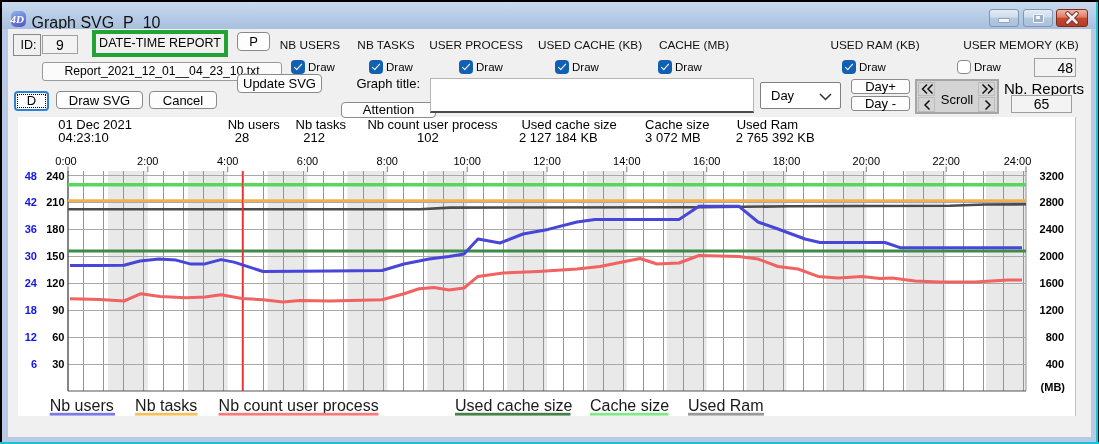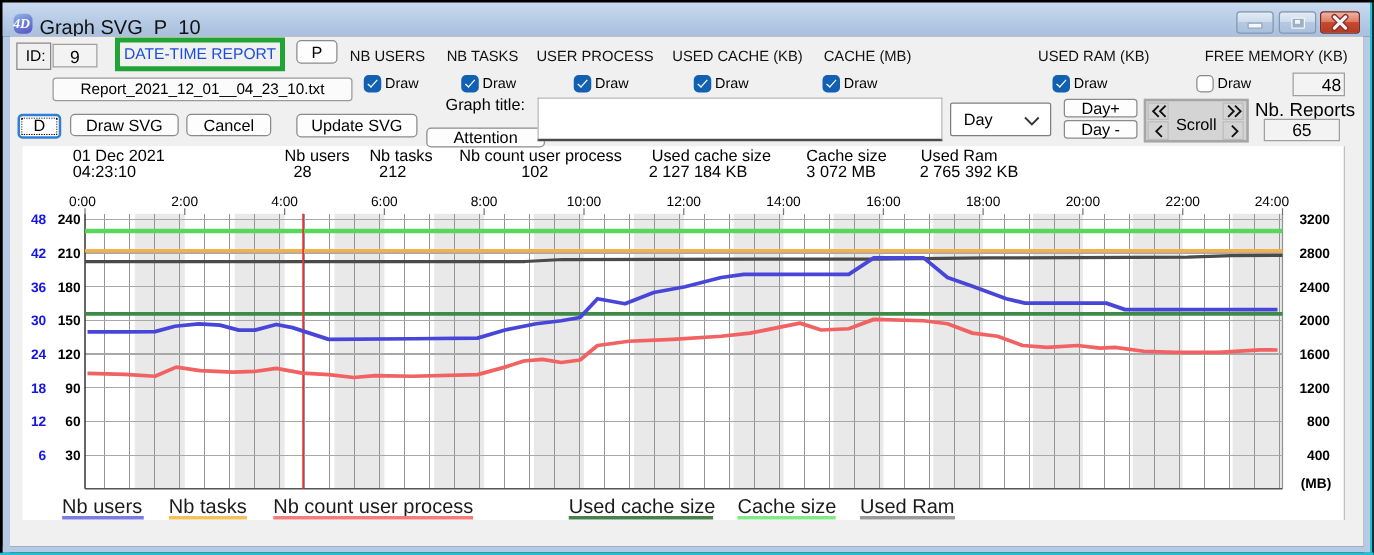--- a/index.html
+++ b/index.html
@@ -58,30 +58,30 @@
   </svg>
   </div>
 
 <div class="abs content"></div>
 <div class="abs whitepanel"></div>
 
 <div class="abs" style="left:12.5px;top:33.5px;width:28px;height:22px;border:1px solid #888;
   font-size:12.5px;text-align:right;padding-right:3px;line-height:20px">ID:</div>
 <div class="fld" style="left:42px;top:34.5px;width:36px;height:19.5px;text-align:center;line-height:18px">9</div>
 <div class="abs" style="left:92px;top:30px;width:136px;height:27px;border:4.5px solid #21a335;
-  background:#f1f1f1;font-size:12.5px;text-align:center;line-height:18px;color:#1d4ed8">DATE-TIME REPORT</div>
+  background:#f1f1f1;font-size:12.5px;text-align:center;line-height:18px;color:#000000">DATE-TIME REPORT</div>
 <div class="btn" style="left:237px;top:32px;width:33px;height:19px">P</div>
 
 <div class="hdr" style="left:310px">NB USERS</div>
 <div class="hdr" style="left:386px">NB TASKS</div>
 <div class="hdr" style="left:476px">USER PROCESS</div>
 <div class="hdr" style="left:590px">USED CACHE (KB)</div>
 <div class="hdr" style="left:694px">CACHE (MB)</div>
 <div class="hdr" style="left:875px">USED RAM (KB)</div>
-<div class="hdr" style="left:1021px">FREE MEMORY (KB)</div>
+<div class="hdr" style="left:1021px">USER MEMORY (KB)</div>
 
 <div class="abs" style="left:42px;top:62px;width:240px;height:19px;background:#fbfbfb;
   border:1px solid #9a9a9a;border-radius:3px;font-size:12.2px;text-align:center;line-height:17px">Report_2021_12_01__04_23_10.txt</div>
 <div class="cb" style="left:291px;top:60px"></div>
 <div class="cbl" style="left:308px;top:60.5px">Draw</div>
 <div class="cb" style="left:369px;top:60px"></div>
 <div class="cbl" style="left:386px;top:60.5px">Draw</div>
 <div class="cb" style="left:459px;top:60px"></div>
 <div class="cbl" style="left:476px;top:60.5px">Draw</div>
 <div class="cb" style="left:555px;top:60px"></div>
@@ -93,21 +93,21 @@
 <div class="cbu" style="left:957px;top:60px"></div>
 <div class="cbl" style="left:974px;top:60.5px">Draw</div>
 
 <div class="fld" style="left:1034px;top:57.5px;width:42px;height:19px;text-align:right;
   padding-right:2px;line-height:18px">48</div>
 
 <div class="btn" style="left:14px;top:90.5px;width:35px;height:20px;border:2px solid #2f7fd6;
   outline:1px dotted #000;outline-offset:-4px;line-height:15px">D</div>
 <div class="btn" style="left:56px;top:90.5px;width:87px;height:18.5px;line-height:17px">Draw SVG</div>
 <div class="btn" style="left:149px;top:90.5px;width:68px;height:18.5px;line-height:17px">Cancel</div>
-<div class="btn" style="left:237px;top:91px;width:97px;height:18.5px;line-height:17px">Update SVG</div>
+<div class="btn" style="left:237px;top:74px;width:85px;height:18.5px;line-height:17px">Update SVG</div>
 <div class="abs" style="left:290px;top:76px;width:130px;font-size:13px;text-align:right">Graph title:</div>
 <div class="btn" style="left:341px;top:102px;width:95px;height:16px;line-height:14.5px">Attention</div>
 <div class="abs" style="left:430px;top:78px;width:324px;height:35px;background:#fff;border:1px solid #b5b5b5;border-bottom:2px solid #4a4a4a"></div>
 
 <div class="abs" style="left:760px;top:82px;width:81px;height:27px;background:#fff;
   border:1px solid #7f7f7f;border-radius:2px;font-size:13px;line-height:25px;padding-left:10px">Day
   <svg width="13" height="8" viewBox="0 0 13 8" style="position:absolute;right:8px;top:10px">
     <path d="M1 1 L6.5 6.5 L12 1" stroke="#333" stroke-width="1.5" fill="none"></path>
     </svg></div>
 

